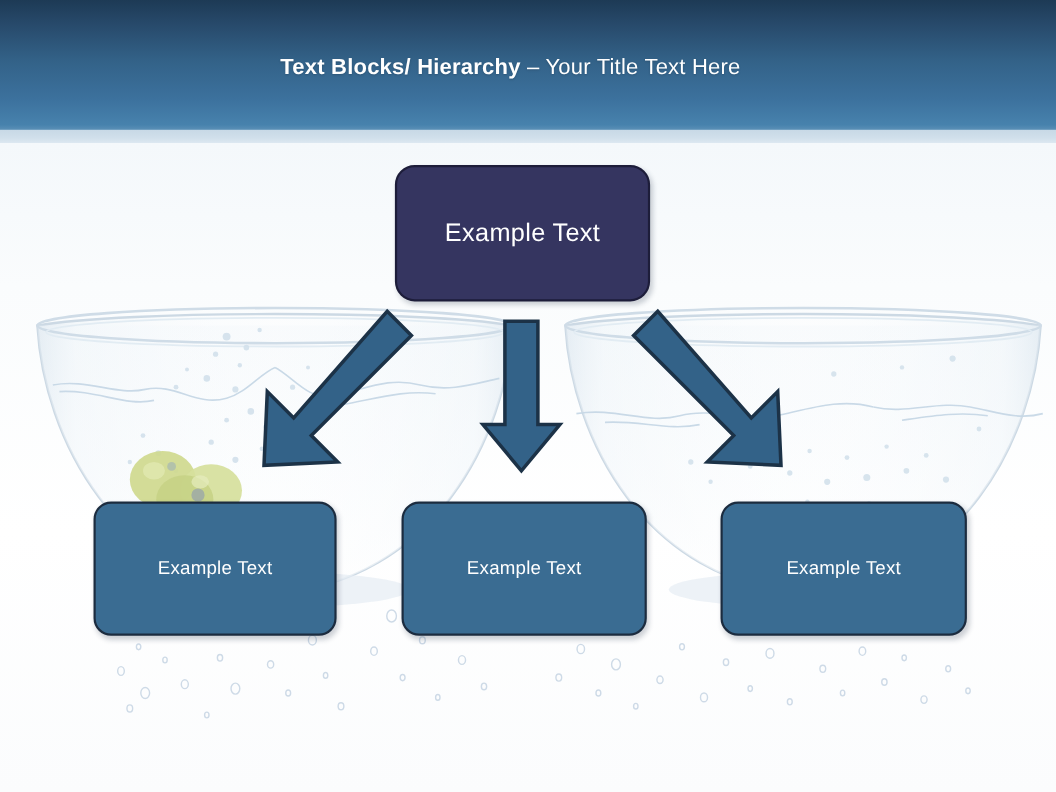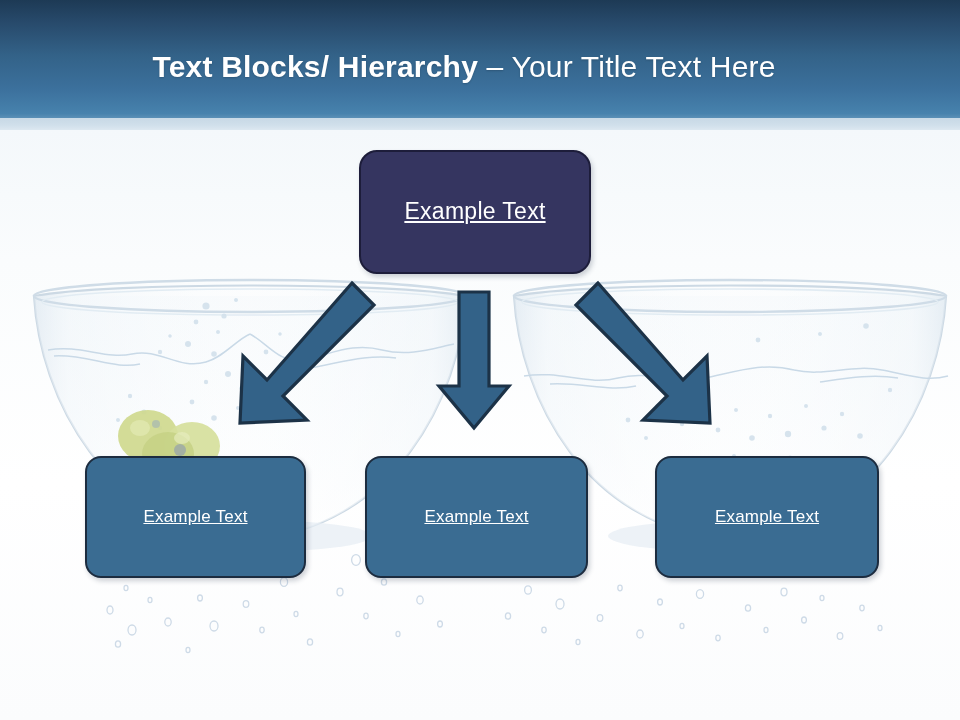--- a/index.html
+++ b/index.html
@@ -39,21 +39,21 @@
     width: 960px;
     height: 34px;
     background: linear-gradient(to bottom, rgba(200,217,230,1) 0%, rgba(235,242,248,0.85) 45%, rgba(251,252,254,0) 100%);
   }
   #slide-title {
     position: absolute;
     left: 0; top: 50px;
     width: 928px;
     text-align: center;
     color: #ffffff;
-    font-size: 30px;
+    font-size: 20px;
     letter-spacing: 0.2px;
     white-space: nowrap;
     text-shadow: 0 1px 2px rgba(0,0,0,0.18);
   }
   #slide-title .bold { font-weight: bold; }
   #slide-title .light { font-weight: normal; }
 
   
   #photo-layer {
     position: absolute;
@@ -89,21 +89,20 @@
     align-items: center;
     justify-content: center;
     color: #ffffff;
     box-sizing: border-box;
     box-shadow: 2px 3px 5px rgba(30,45,70,0.22);
   }
   .node-box .node-label {
     display: block;
     text-align: center;
     line-height: 1.2;
-    text-decoration: underline;
   }
 
   #box-root {
     left: 359px; top: 150px;
     width: 232px; height: 124px;
     background: #353560;
     border: 2px solid #1d1d3a;
     border-radius: 18px;
   }
   #box-root .node-label { font-size: 23px; letter-spacing: 0.3px; }

